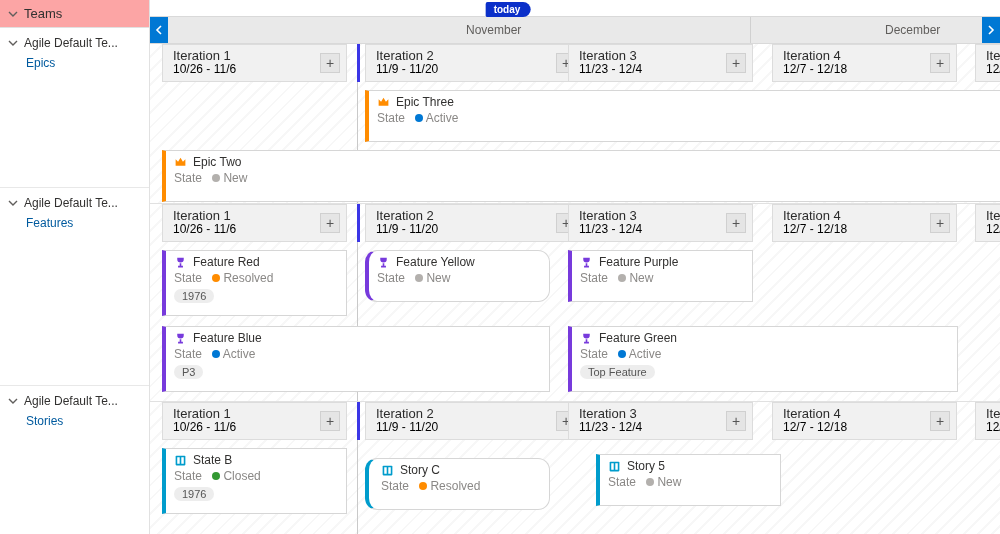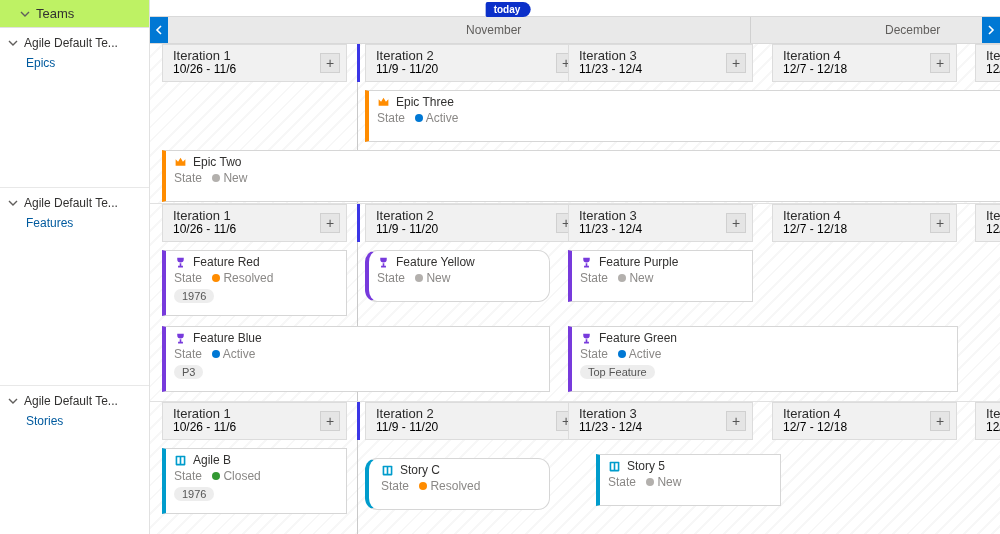--- a/index.html
+++ b/index.html
@@ -26,22 +26,22 @@
   .leftcol {
     border-right: 1px solid #e1e1e1;
     background: #faf9f8;
     display: flex;
     flex-direction: column;
   }
   .teams-header {
     height: 28px;
     display: flex;
     align-items: center;
-    padding: 0 20px;
-    background: #bef264;
+    padding: 0 8px;
+    background: #fca5a5;
     border-bottom: 1px solid #e1e1e1;
     font-size: 13px;
   }
   .teams-header .chev { margin-right: 6px; color: #605e5c; }
 
   .team-section {
     padding: 8px 8px 8px 8px;
     border-bottom: 1px solid #e8e8e8;
     background: #fff;
   }
@@ -544,21 +544,21 @@
 
         <div class="card story tall span-1-1" style="top:46px; height:66px;">
           <div class="title-row">
             <span class="icon">
                 <svg width="13" height="13" viewBox="0 0 16 16">
                   <rect x="2" y="2" width="12" height="12" rx="1" fill="#009ccc"></rect>
                   <rect x="4" y="4" width="3" height="8" fill="#fff"></rect>
                   <rect x="9" y="4" width="3" height="8" fill="#fff"></rect>
                 </svg>
               </span>
-            <span>Agile B</span>
+            <span>State B</span>
           </div>
           <div class="meta-row">
             <span>State</span>
             <span>
               <span class="state-dot" style="background:#339933;"></span>
               <span class="state-label">Closed</span>
             </span>
           </div>
           <div class="tags"><span class="tag">1976</span></div>
         </div>

